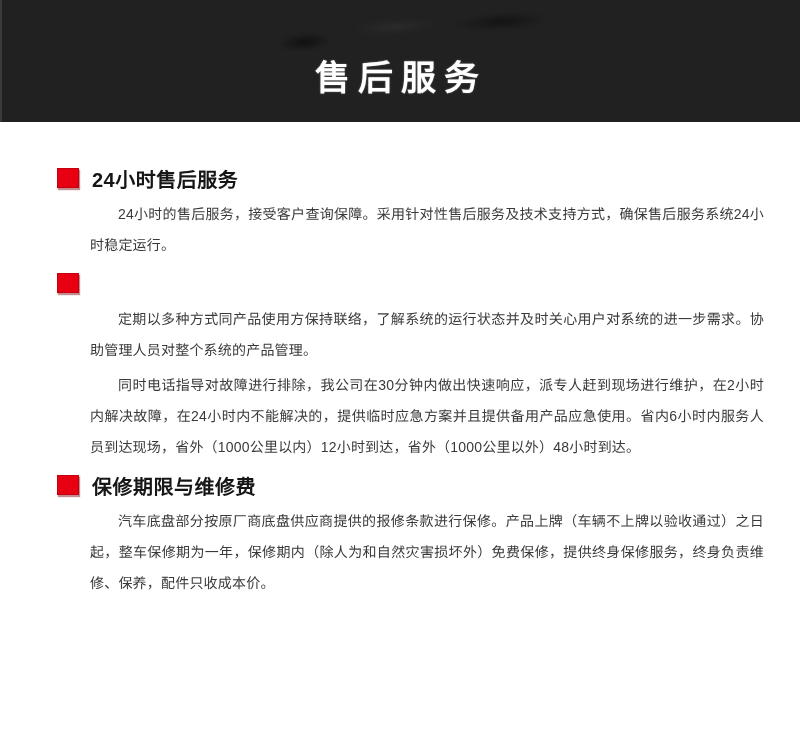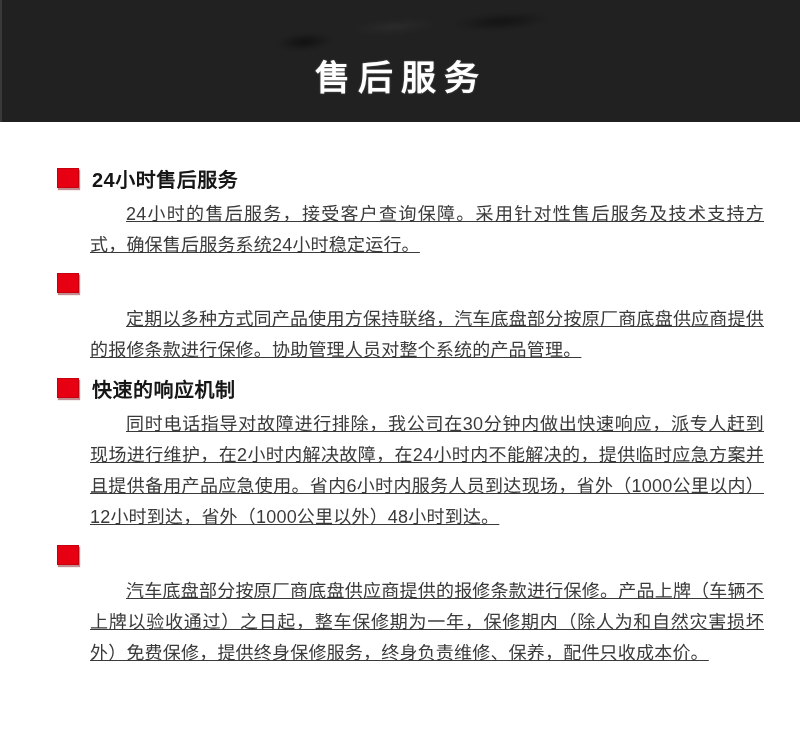--- a/index.html
+++ b/index.html
@@ -65,27 +65,26 @@
   }
   .section-head h2 {
     font-size: 20px;
     font-weight: bold;
     color: #161616;
     letter-spacing: 0.5px;
   }
   .section p {
     width: 674px;
     margin: 0 0 3px 33px;
-    font-size: 18px;
+    font-size: 14px;
     line-height: 31px;
     color: #3a3a3a;
     text-indent: 2em;
     text-align: justify;
     letter-spacing: 0.2px;
-    text-decoration: underline;
   }
 </style>
 </head>
 <body>
 
 <header class="page-header">
   <div class="watermark"></div>
   <h1 class="page-title">售后服务</h1>
 </header>
 
@@ -96,31 +95,28 @@
       <span class="bullet"></span>
       <h2>24小时售后服务</h2>
     </div>
     <p>24小时的售后服务，接受客户查询保障。采用针对性售后服务及技术支持方式，确保售后服务系统24小时稳定运行。</p>
   </section>
 
   <section class="section">
     <div class="section-head">
       <span class="bullet"></span>
     </div>
-    <p>定期以多种方式同产品使用方保持联络，汽车底盘部分按原厂商底盘供应商提供的报修条款进行保修。协助管理人员对整个系统的产品管理。</p>
+    <p>定期以多种方式同产品使用方保持联络，了解系统的运行状态并及时关心用户对系统的进一步需求。协助管理人员对整个系统的产品管理。</p>
   </section>
 
   <section class="section">
-    <div class="section-head">
-      <span class="bullet"></span>
-      <h2>快速的响应机制</h2>
-    </div>
     <p>同时电话指导对故障进行排除，我公司在30分钟内做出快速响应，派专人赶到现场进行维护，在2小时内解决故障，在24小时内不能解决的，提供临时应急方案并且提供备用产品应急使用。省内6小时内服务人员到达现场，省外（1000公里以内）12小时到达，省外（1000公里以外）48小时到达。</p>
   </section>
 
   <section class="section">
     <div class="section-head">
       <span class="bullet"></span>
+      <h2>保修期限与维修费</h2>
     </div>
     <p>汽车底盘部分按原厂商底盘供应商提供的报修条款进行保修。产品上牌（车辆不上牌以验收通过）之日起，整车保修期为一年，保修期内（除人为和自然灾害损坏外）免费保修，提供终身保修服务，终身负责维修、保养，配件只收成本价。</p>
   </section>
 
 </main>
 
 </body></html>

